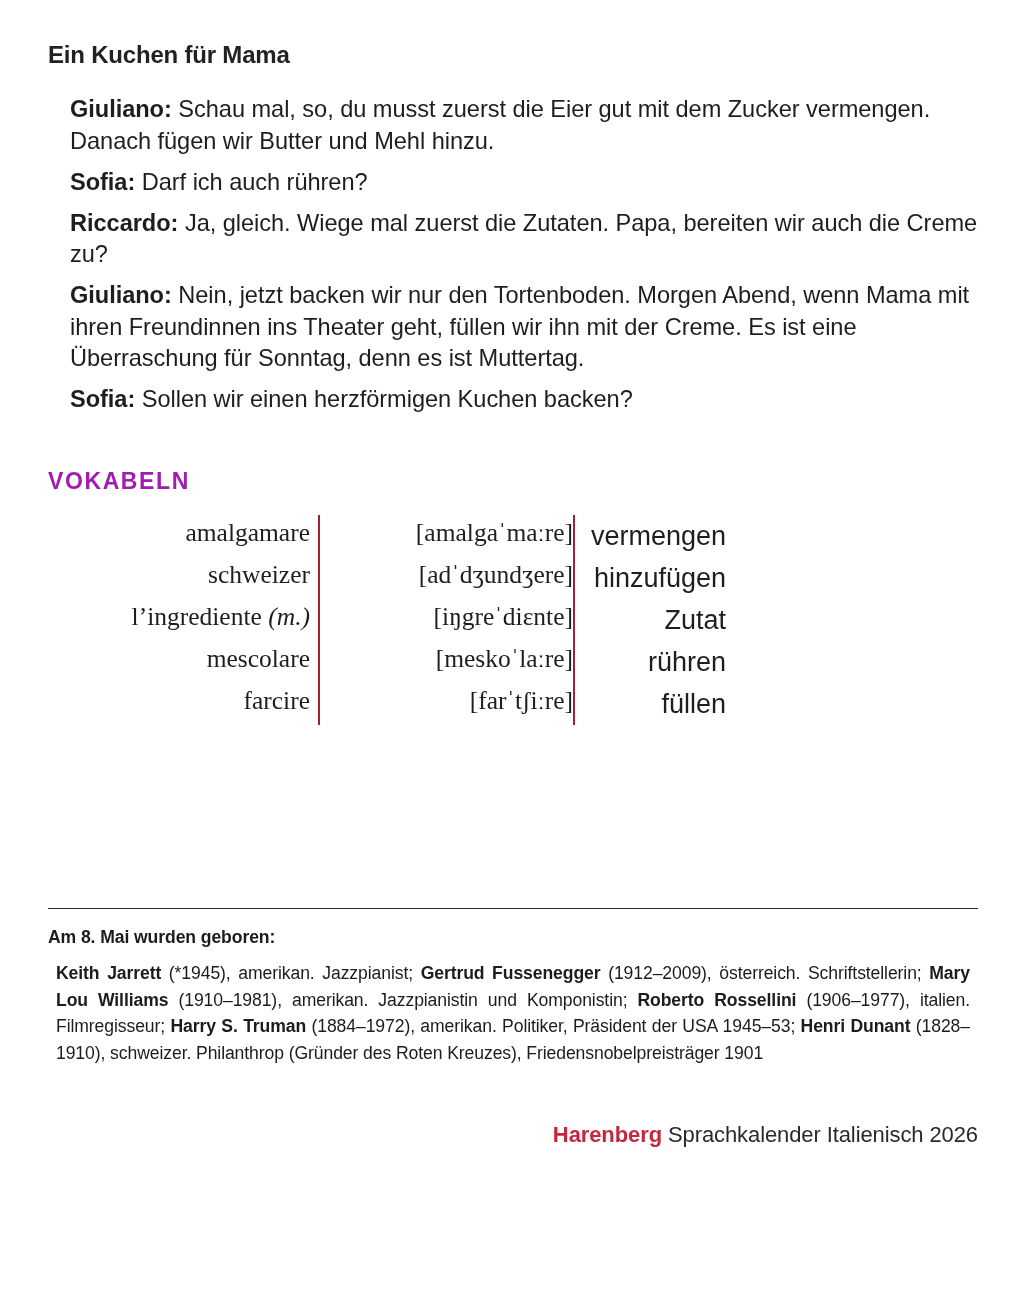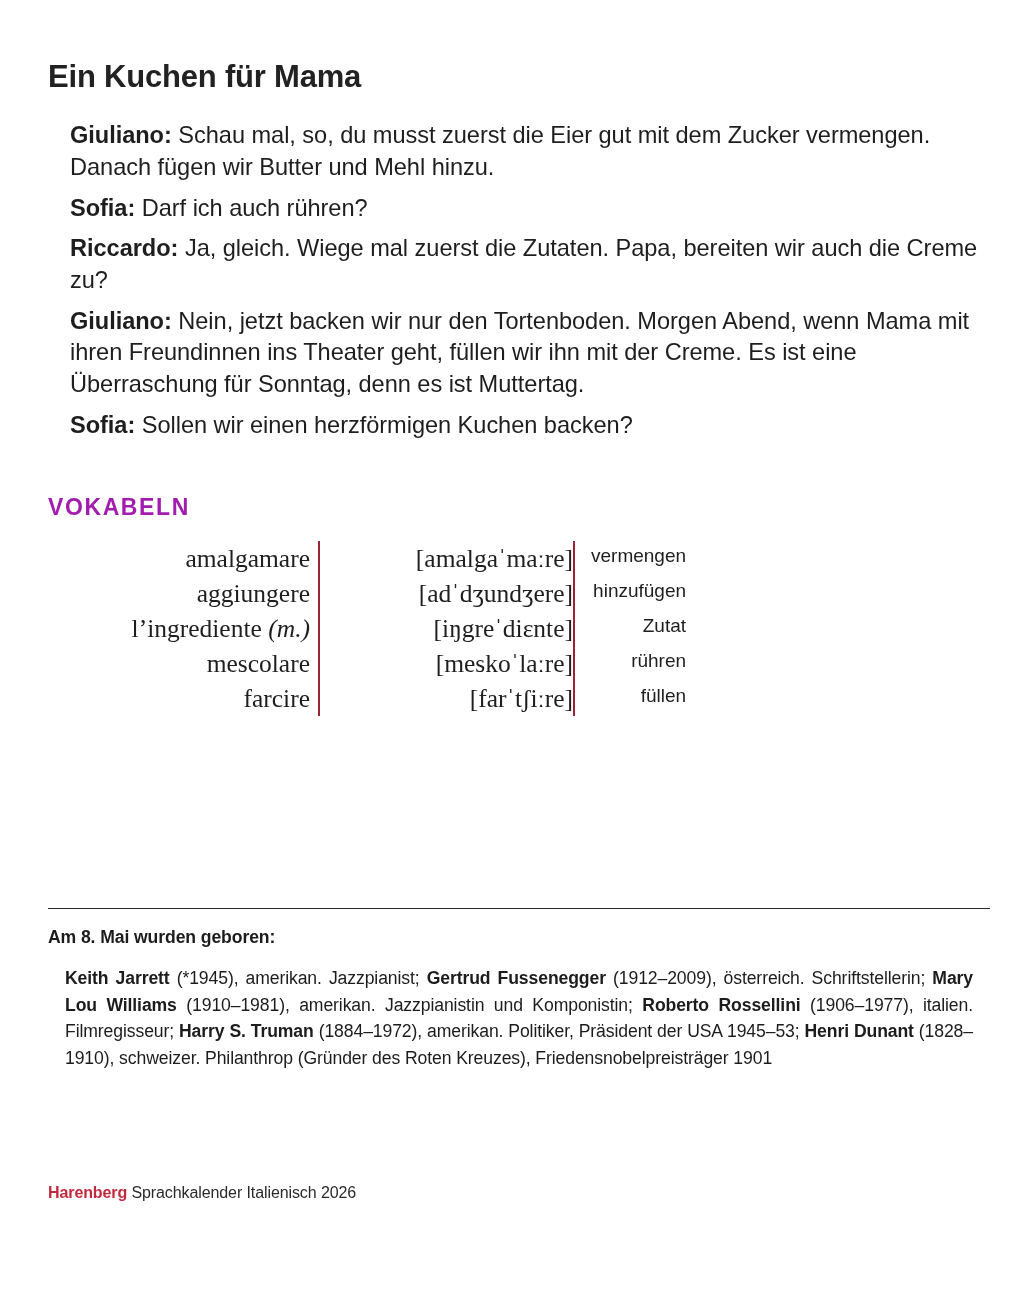--- a/index.html
+++ b/index.html
@@ -17,26 +17,26 @@
   .page {
     position: relative;
     width: 1026px;
     height: 1312px;
     box-sizing: border-box;
     padding: 0 48px;
   }
 
   
   .title {
-    font-size: 31px;
+    font-size: 24px;
     font-weight: bold;
     letter-spacing: -0.2px;
     color: #222222;
     margin: 0;
-    padding-top: 60px;
+    padding-top: 42px;
     line-height: 1.1;
   }
 
   
   .dialogue {
     margin-top: 26px;
     margin-left: 22px;
   }
   .line {
     font-size: 23.6px;
@@ -78,67 +78,67 @@
   }
   .vocab-table td.c-ipa {
     width: 245px;
     border-left: 2.5px solid #9d2233;
     padding-left: 8px;
   }
   .vocab-table td.c-de {
     border-left: 2.5px solid #9d2233;
     padding-left: 16px;
     font-family: "Liberation Sans", sans-serif;
-    font-size: 19px;
+    font-size: 27px;
     line-height: 1.558;
     color: #1e1e1e;
   }
   .gender {
     font-style: italic;
   }
 
   
   .birth-block {
     position: absolute;
     left: 48px;
-    right: 36px;
+    right: 48px;
     top: 908px;
   }
   .rule {
     border: 0;
     border-top: 1.6px solid #2a2a2a;
     margin: 0 0 18px 0;
   }
   .birth-title {
     font-size: 17.6px;
     font-weight: bold;
     color: #1c1c1c;
     margin: 0 0 12px 0;
     letter-spacing: -0.1px;
   }
   .birth-body {
     font-size: 17.6px;
     line-height: 1.52;
     color: #1c1c1c;
     text-align: justify;
-    margin: 17px;
+    margin: 8px;
     letter-spacing: -0.1px;
   }
   .birth-body b {
     font-weight: bold;
   }
 
   
   .footer {
     position: absolute;
     left: 48px;
     right: 48px;
-    top: 1184px;
-    text-align: left;
-    font-size: 16px;
+    top: 1122px;
+    text-align: right;
+    font-size: 22px;
     color: #2a2a2a;
     letter-spacing: -0.1px;
   }
   .footer .brand {
     color: #c4283c;
     font-weight: bold;
   }
 </style>
 </head>
 <body>
@@ -158,21 +158,21 @@
   <div class="vokabeln-head">VOKABELN</div>
 
   <table class="vocab-table">
     <tbody id="vocab-body">
         <tr>
           <td class="c-it"><span>amalgamare</span></td>
           <td class="c-ipa">[amalgaˈmaːre]</td>
           <td class="c-de">vermengen</td>
         </tr>
         <tr>
-          <td class="c-it"><span>aggiungere</span></td>
+          <td class="c-it"><span>schweizer</span></td>
           <td class="c-ipa">[adˈdʒundʒere]</td>
           <td class="c-de">hinzufügen</td>
         </tr>
         <tr>
           <td class="c-it"><span>l’ingrediente</span> <span class="gender"> (m.)</span></td>
           <td class="c-ipa">[iŋgreˈdiɛnte]</td>
           <td class="c-de">Zutat</td>
         </tr>
         <tr>
           <td class="c-it"><span>mescolare</span></td>

